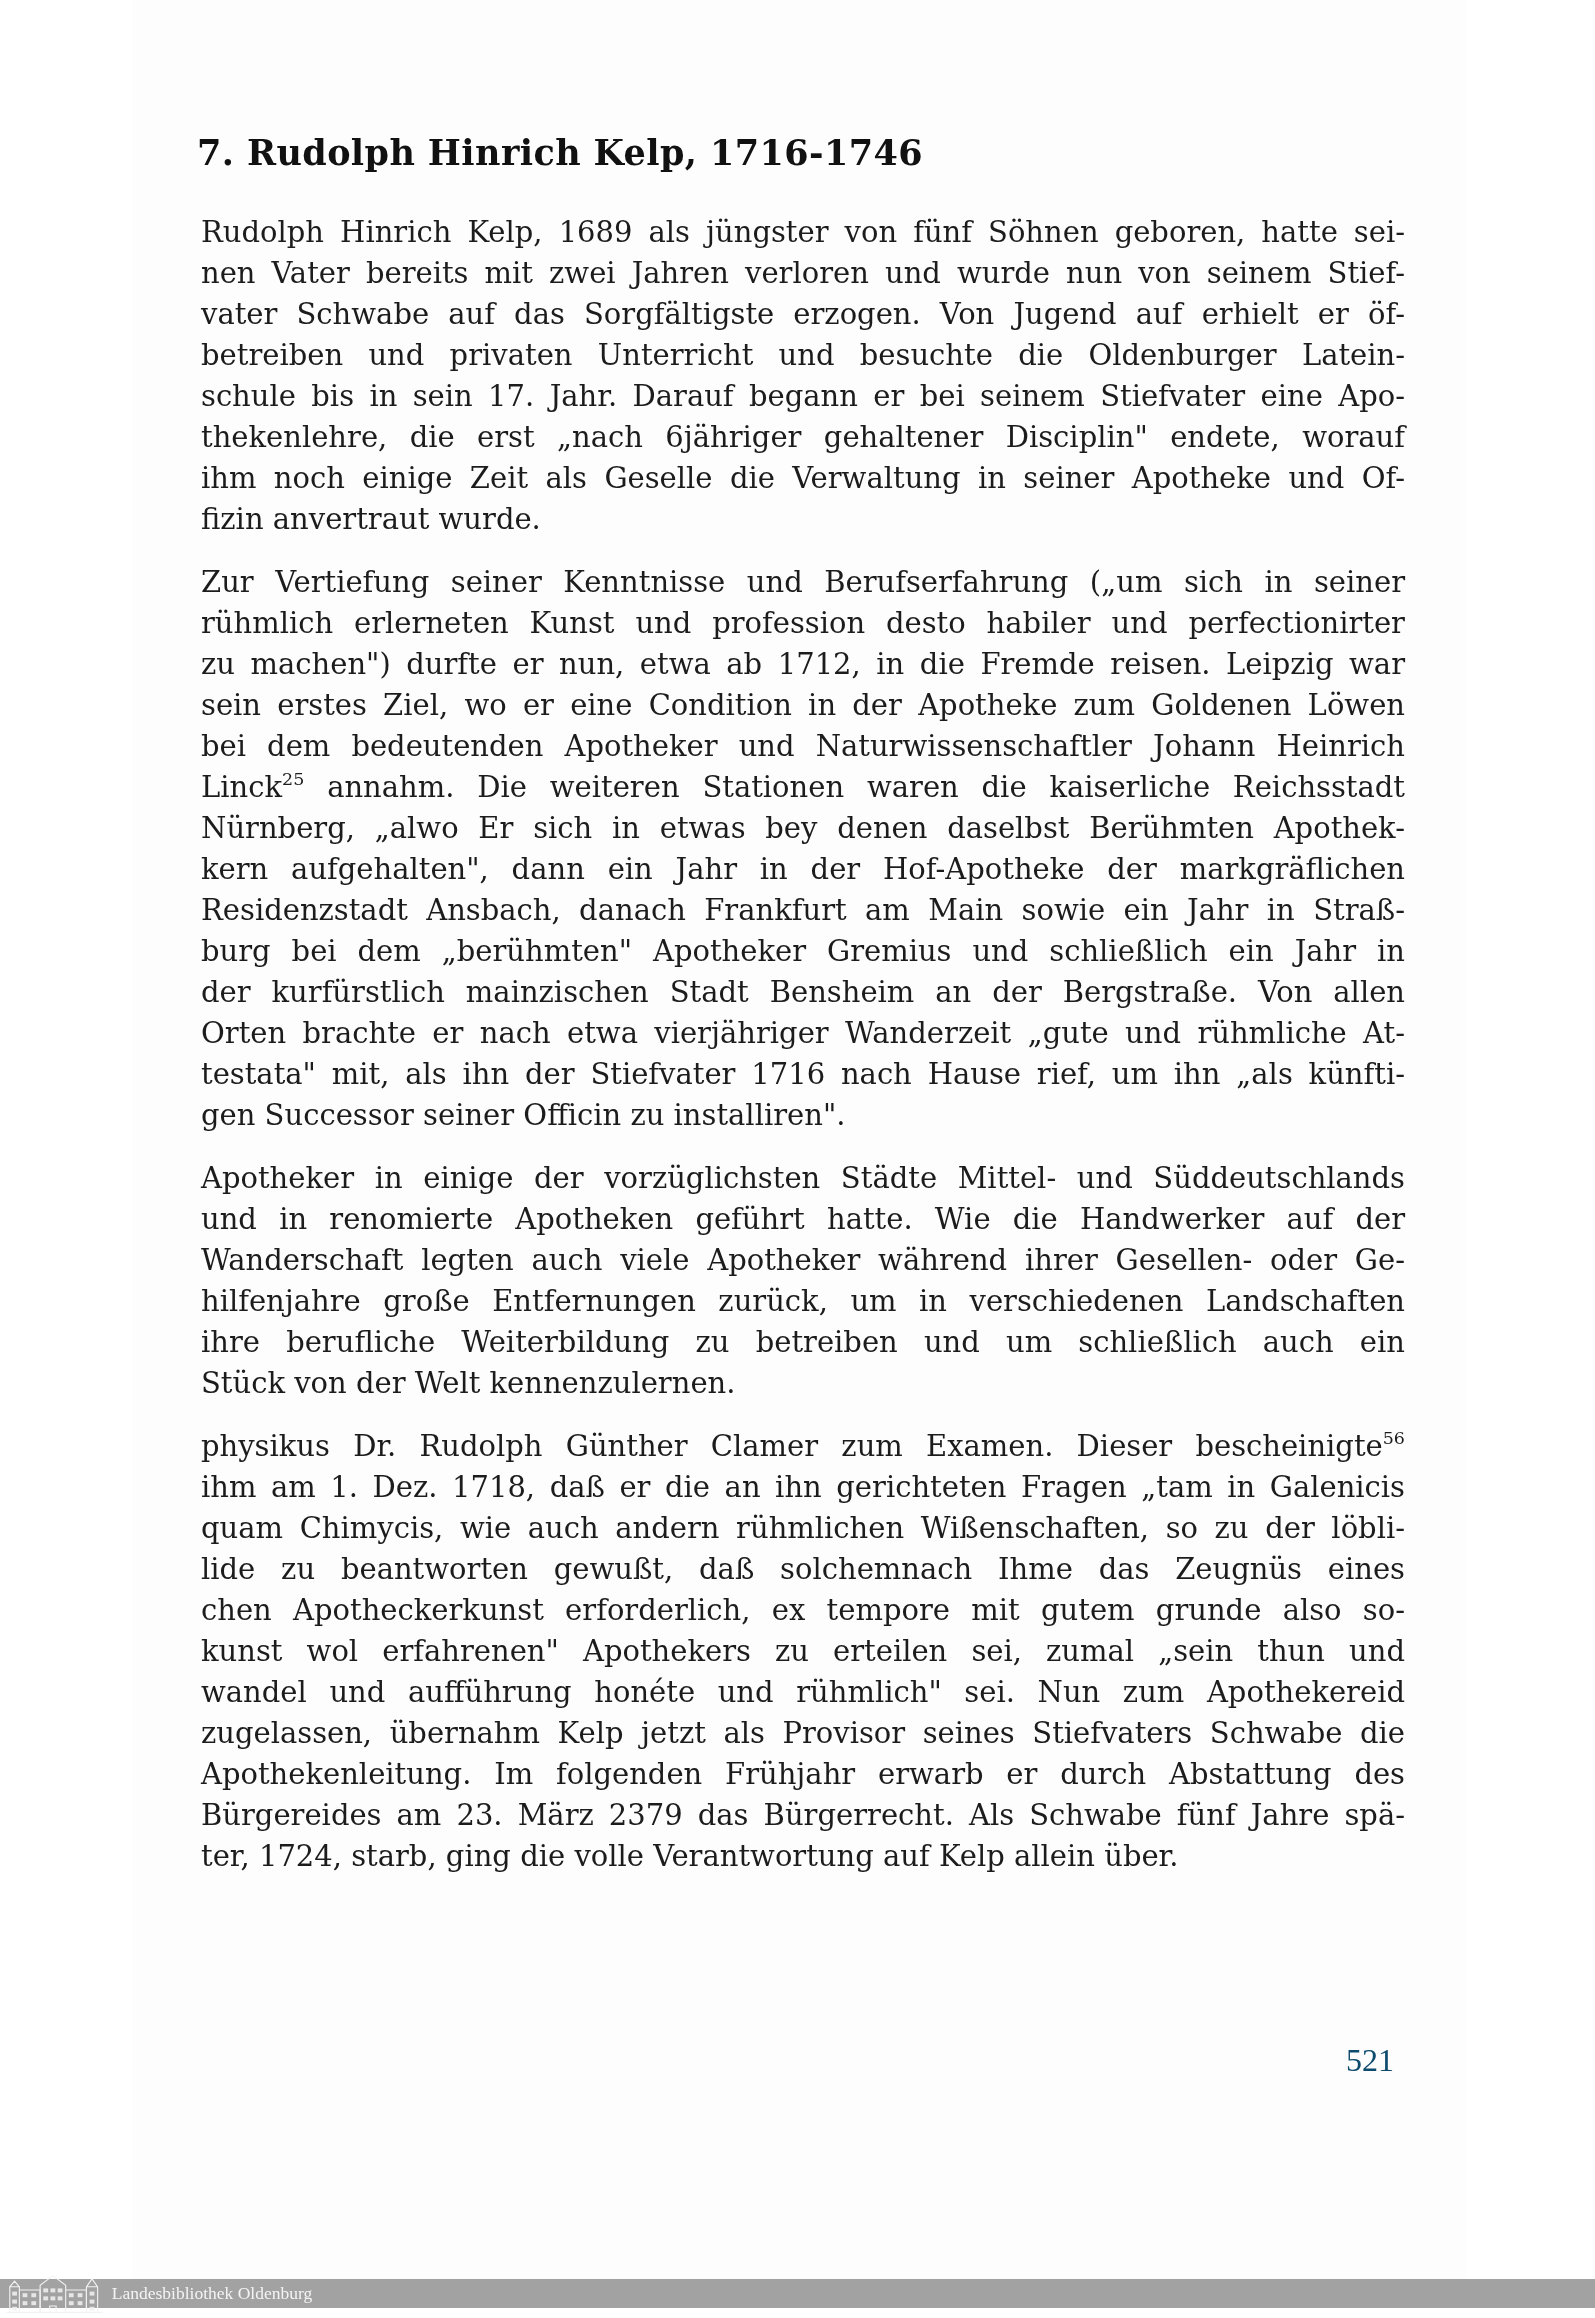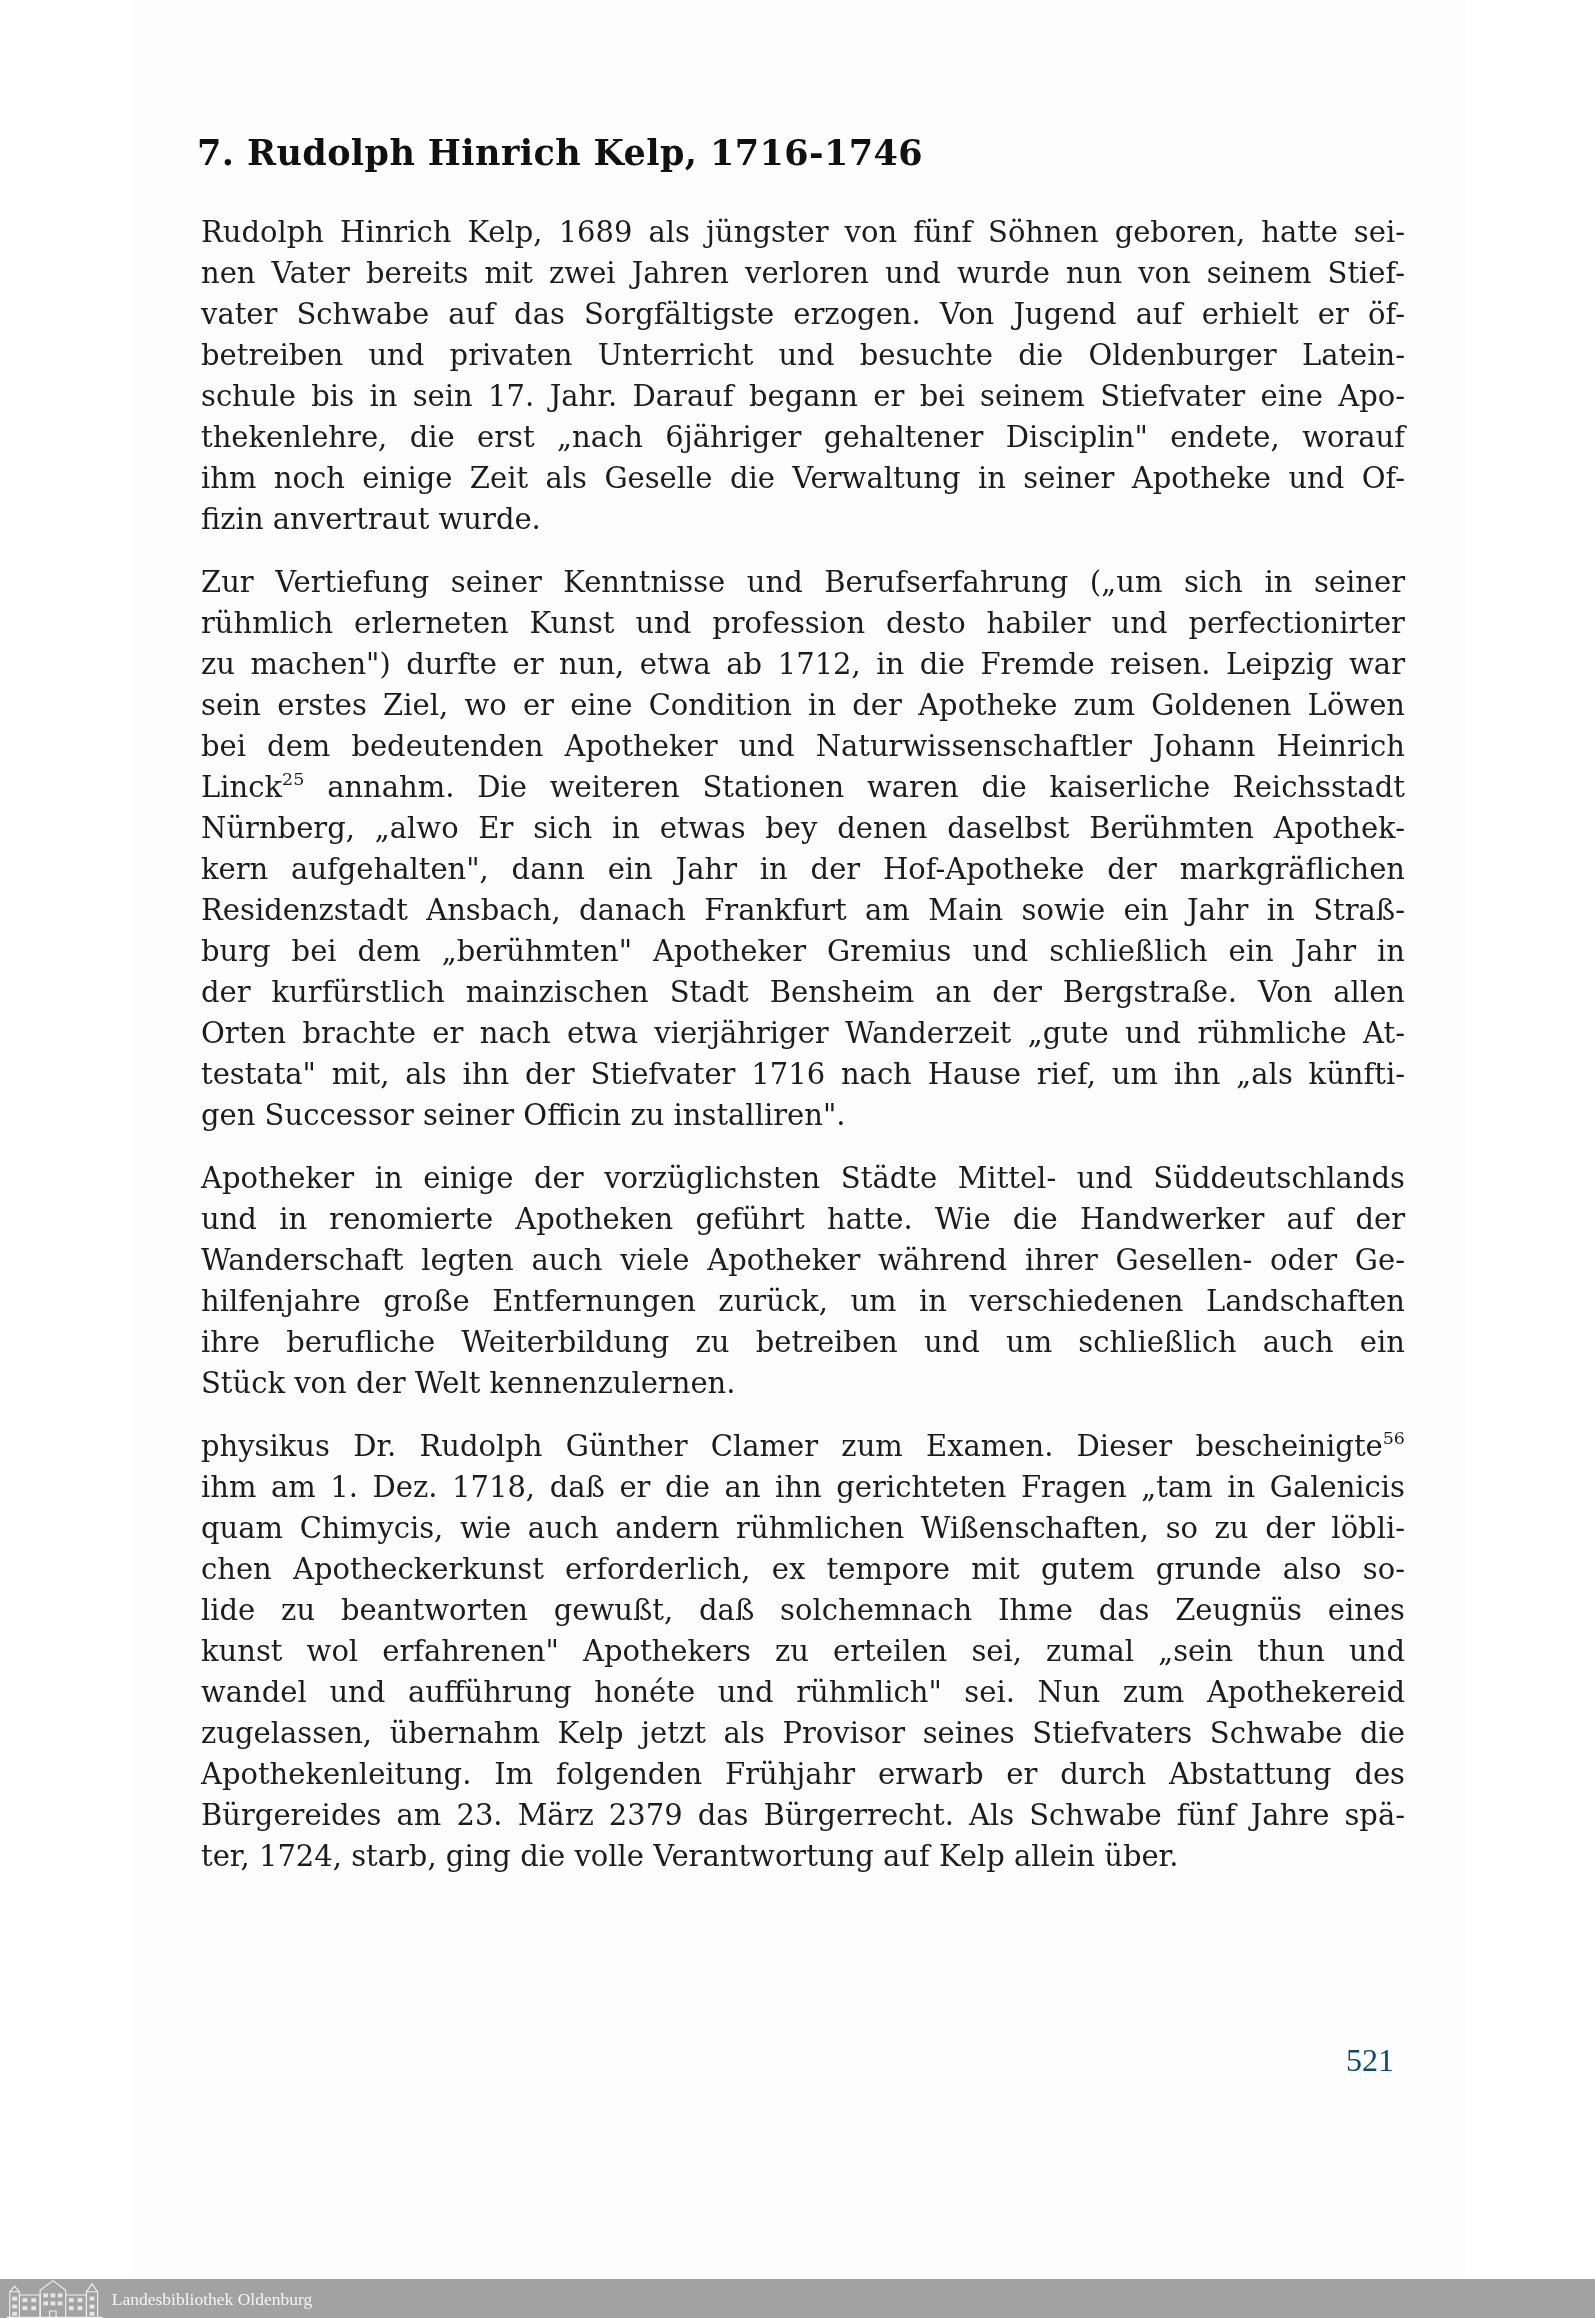--- a/index.html
+++ b/index.html
@@ -26,21 +26,21 @@
   }
   .para { margin:0 0 22px 16px; }
   .line { display:block; white-space:nowrap; text-align:justify; text-align-last:justify; }
   .line.last { text-align-last:left; }
   sup.fn { font-size:17.5px; line-height:0; vertical-align:super; position:relative; top:-1.6px; }
   .page-number {
     position:absolute; left:1346px; top:2042px;
     font-family:"Liberation Serif", serif; font-size:32px; color:#0c4a6e;
   }
   .footer-bar {
-    position:absolute; left:0; top:2279px; width:1595px; height:40px;
+    position:absolute; left:0; top:2279px; width:1595px; height:29px;
     background:#a2a2a2;
     display:flex; align-items:center;
   }
   .footer-logo { width:99px; height:40px; margin-left:4.8px; }
   .footer-label {
     margin-left:8px;
     font-family:"Liberation Serif", serif; font-size:17.5px; color:#f4f4f4;
   }
 </style>
 </head>
@@ -82,22 +82,22 @@
       <span class="line">und in renomierte Apotheken geführt hatte. Wie die Handwerker auf der</span>
       <span class="line">Wanderschaft legten auch viele Apotheker während ihrer Gesellen- oder Ge-</span>
       <span class="line">hilfenjahre große Entfernungen zurück, um in verschiedenen Landschaften</span>
       <span class="line">ihre berufliche Weiterbildung zu betreiben und um schließlich auch ein</span>
       <span class="line last">Stück von der Welt kennenzulernen.</span>
     </p>
     <p class="para">
       <span class="line">physikus Dr. Rudolph Günther Clamer zum Examen. Dieser bescheinigte<sup class="fn">56</sup></span>
       <span class="line">ihm am 1. Dez. 1718, daß er die an ihn gerichteten Fragen „tam in Galenicis</span>
       <span class="line">quam Chimycis, wie auch andern rühmlichen Wißenschaften, so zu der löbli-</span>
+      <span class="line">lide zu beantworten gewußt, daß solchemnach Ihme das Zeugnüs eines</span>
       <span class="line">chen Apotheckerkunst erforderlich, ex tempore mit gutem grunde also so-</span>
-      <span class="line">lide zu beantworten gewußt, daß solchemnach Ihme das Zeugnüs eines</span>
       <span class="line">kunst wol erfahrenen" Apothekers zu erteilen sei, zumal „sein thun und</span>
       <span class="line">wandel und aufführung honéte und rühmlich" sei. Nun zum Apothekereid</span>
       <span class="line">zugelassen, übernahm Kelp jetzt als Provisor seines Stiefvaters Schwabe die</span>
       <span class="line">Apothekenleitung. Im folgenden Frühjahr erwarb er durch Abstattung des</span>
       <span class="line">Bürgereides am 23. März 2379 das Bürgerrecht. Als Schwabe fünf Jahre spä-</span>
       <span class="line last">ter, 1724, starb, ging die volle Verantwortung auf Kelp allein über.</span>
     </p>
   </div>
 
 <div class="page-number">521</div>

